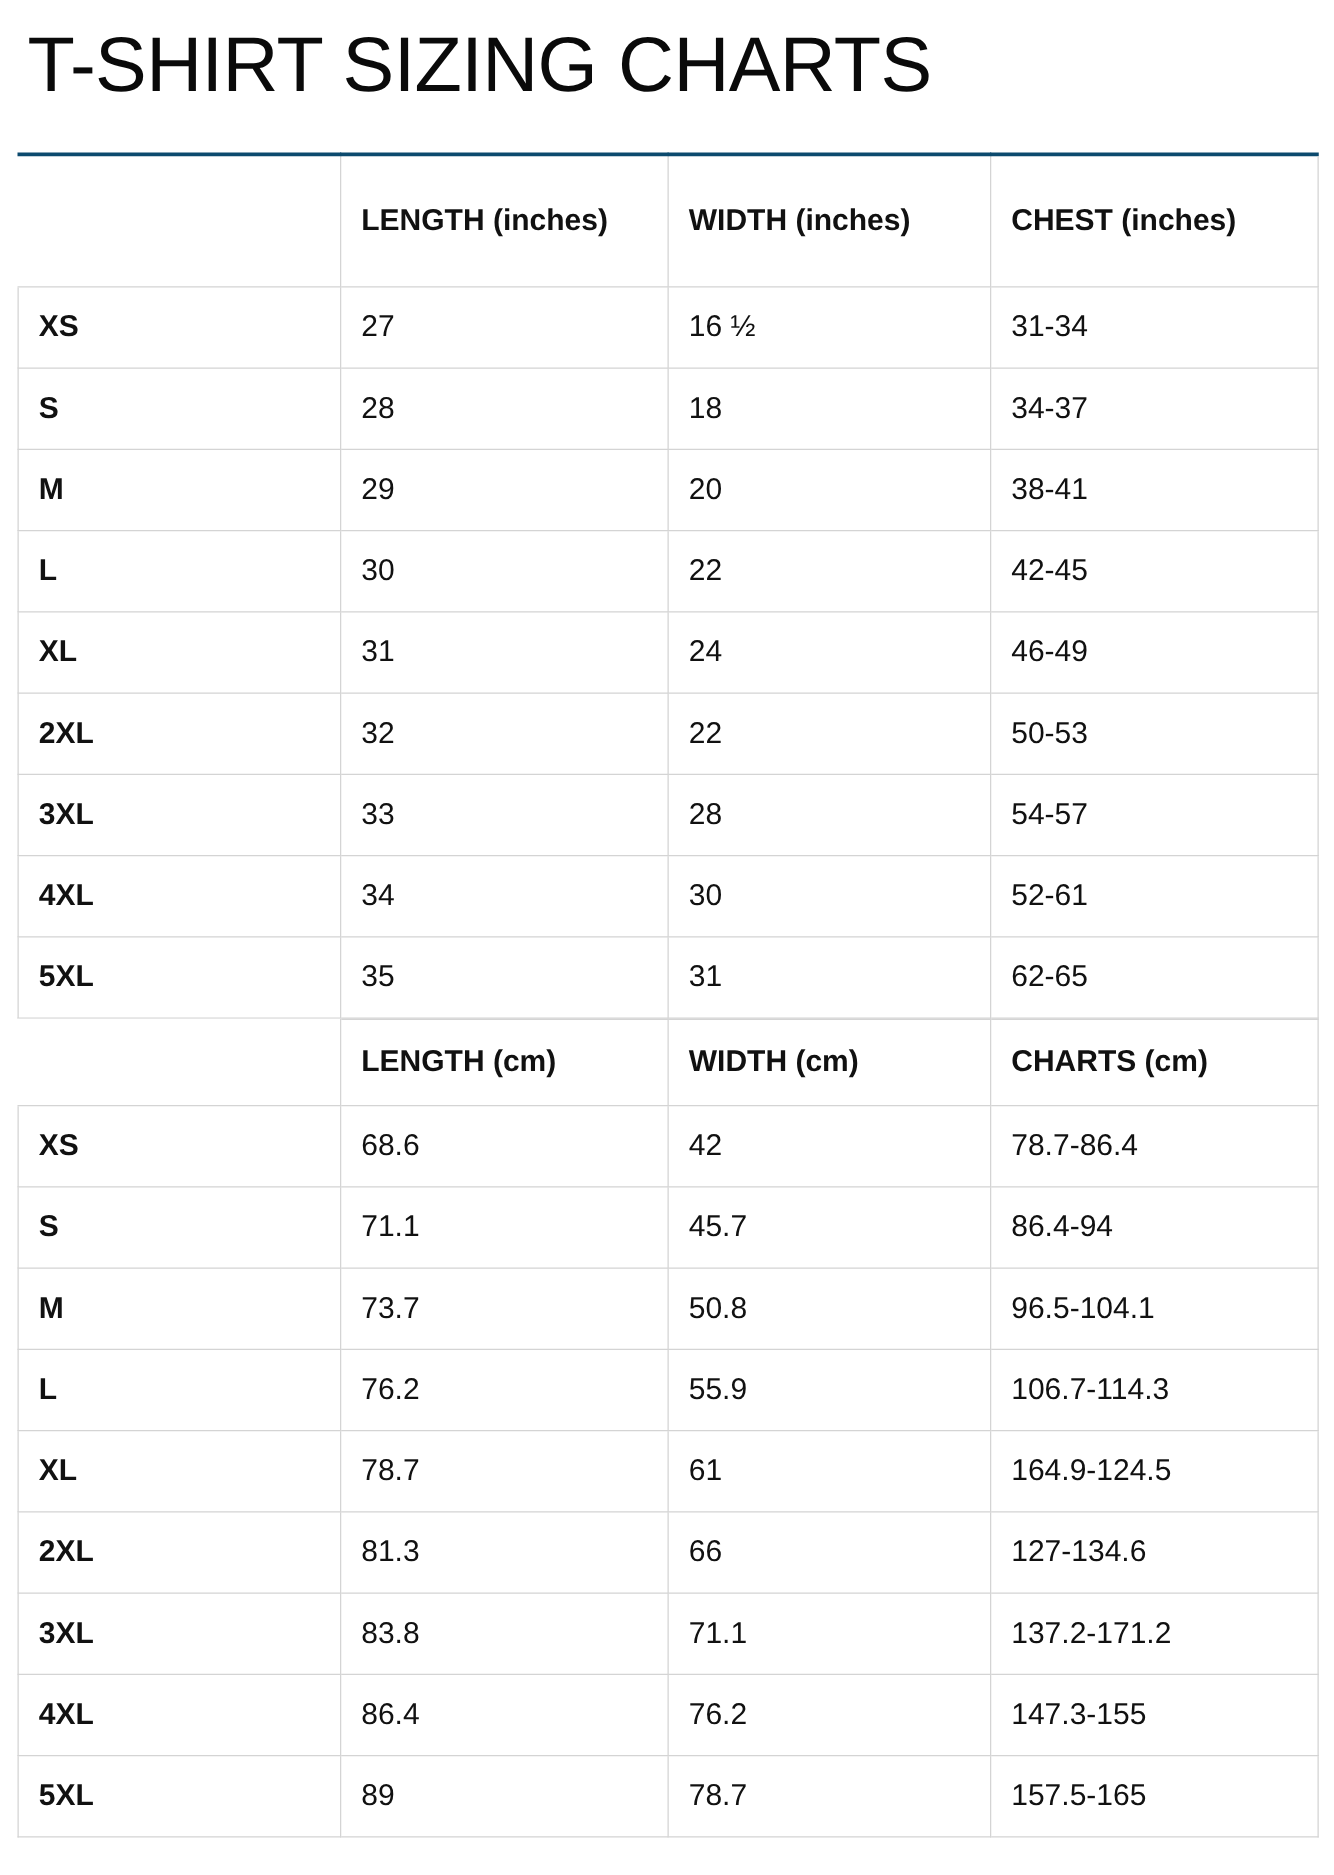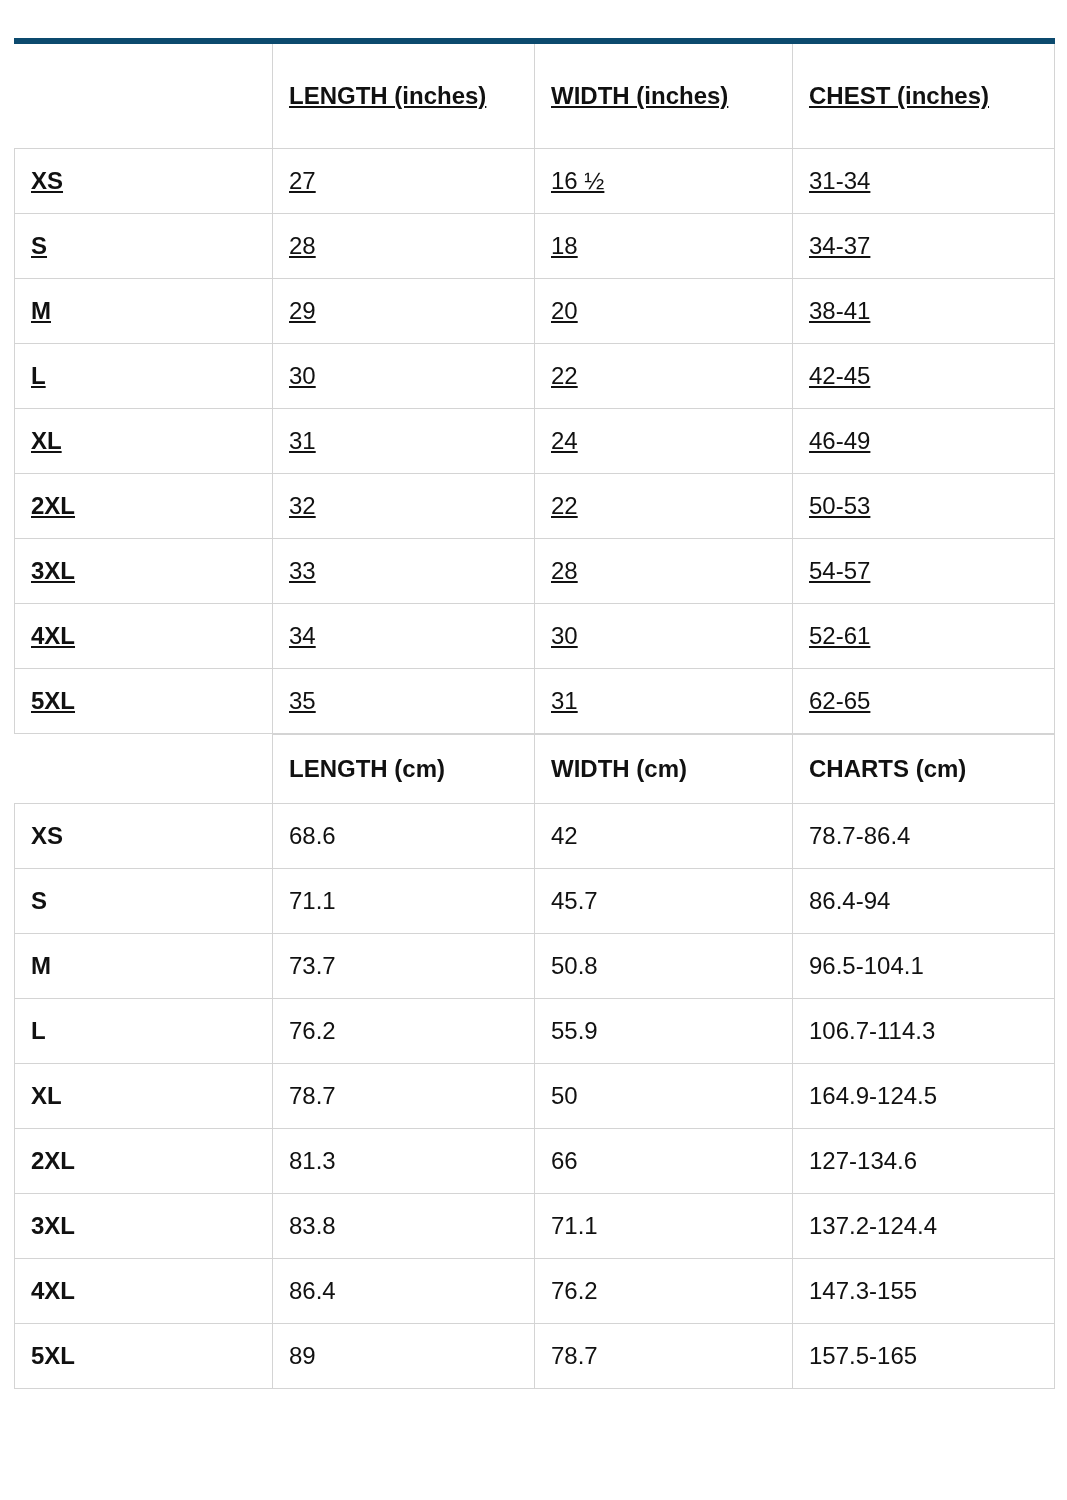--- a/index.html
+++ b/index.html
@@ -72,27 +72,28 @@
     height: 64px;
   }
   tbody td.size-cell {
     font-weight: 700;
   }
   .empty-head {
     border-left: 1px solid #ffffff;
     border-top: 1px solid #ffffff;
   }
   .inches-table thead th.empty-head { border-top: 1px solid #d4d4d4; }
-  .inches-table { border-top: 6px solid #0c4a6e; text-decoration: underline; }
+  .inches-table { border-top: 3px solid #0c4a6e; }
 </style>
 </head>
 <body>
 
 <div class="page">
 
+  <h1 class="page-title">T-SHIRT SIZING CHARTS</h1>
 
   <table class="inches-table">
     <colgroup>
       <col class="c-size">
         <col class="c-len">
         <col class="c-wid">
         <col class="c-che">
     </colgroup>
     <thead>
       <tr>
@@ -196,34 +197,34 @@
       </tr>
       <tr>
         <td class="size-cell">L</td>
         <td>76.2</td>
         <td>55.9</td>
         <td>106.7-114.3</td>
       </tr>
       <tr>
         <td class="size-cell">XL</td>
         <td>78.7</td>
-        <td>50</td>
+        <td>61</td>
         <td>164.9-124.5</td>
       </tr>
       <tr>
         <td class="size-cell">2XL</td>
         <td>81.3</td>
         <td>66</td>
         <td>127-134.6</td>
       </tr>
       <tr>
         <td class="size-cell">3XL</td>
         <td>83.8</td>
         <td>71.1</td>
-        <td>137.2-124.4</td>
+        <td>137.2-171.2</td>
       </tr>
       <tr>
         <td class="size-cell">4XL</td>
         <td>86.4</td>
         <td>76.2</td>
         <td>147.3-155</td>
       </tr>
       <tr>
         <td class="size-cell">5XL</td>
         <td>89</td>

